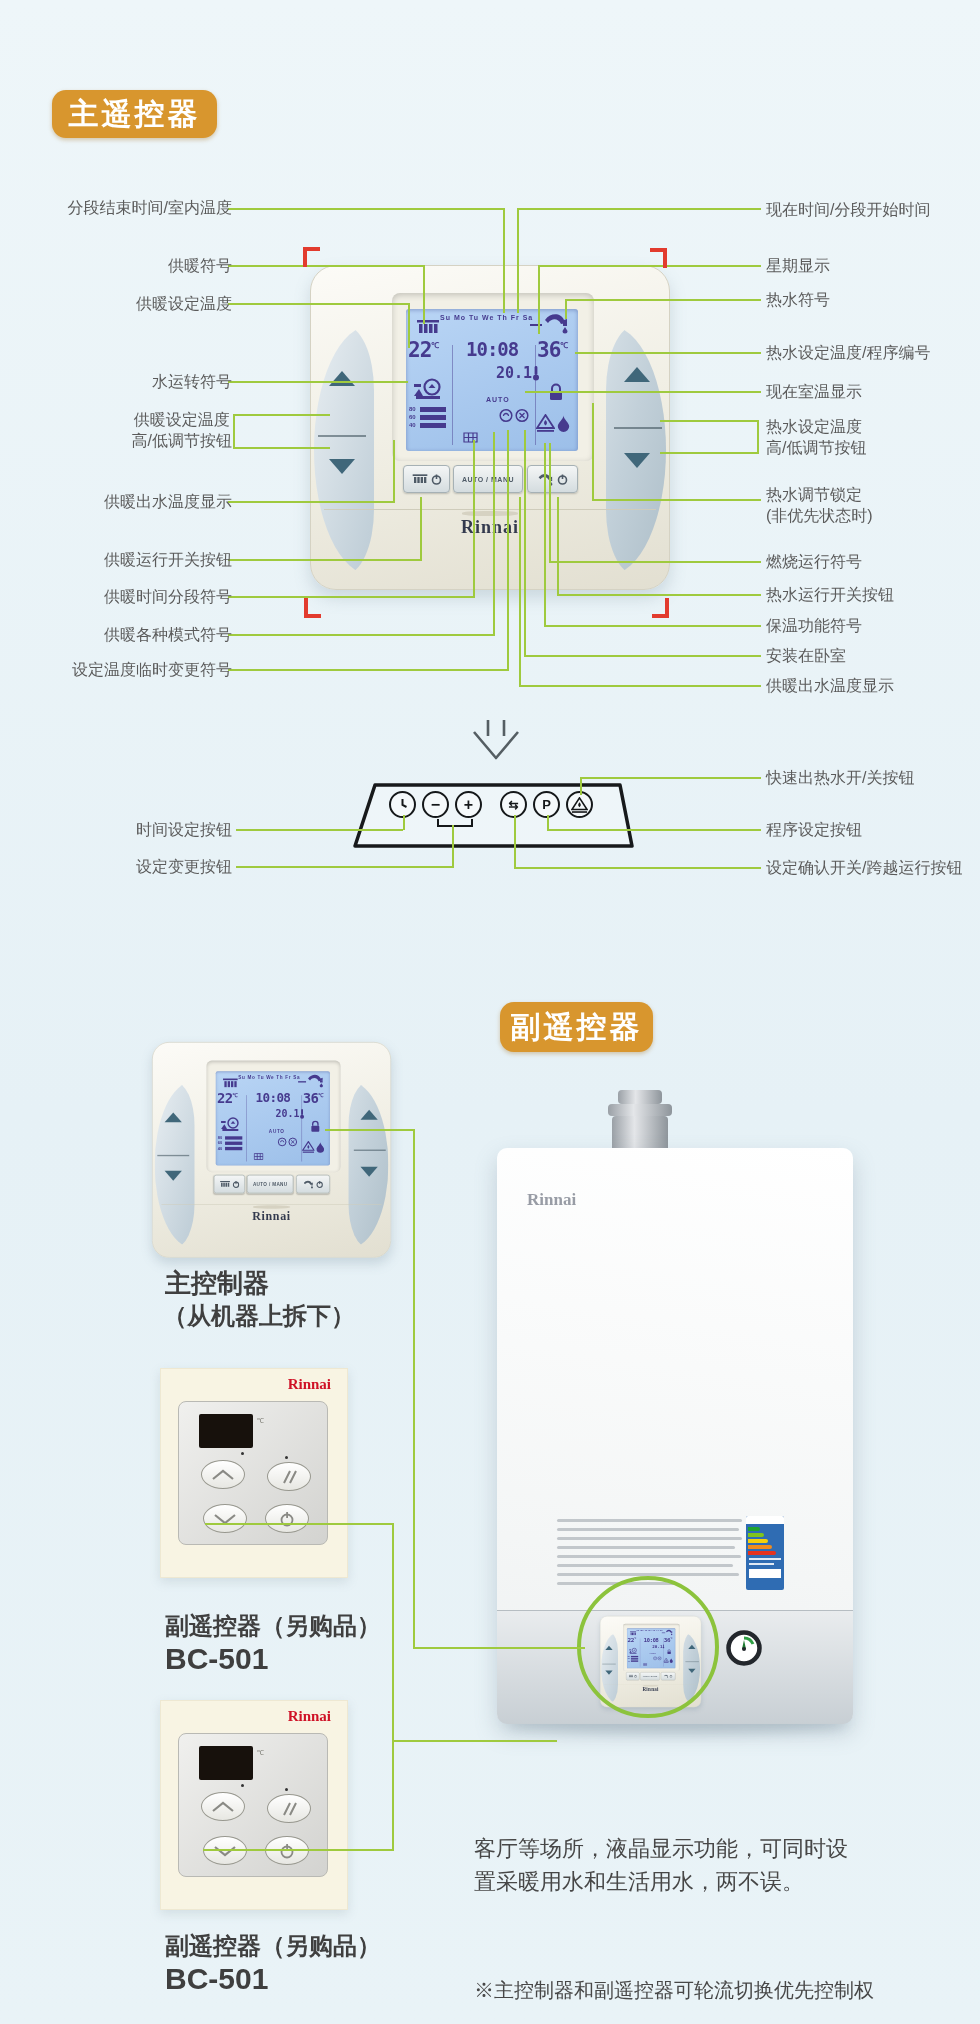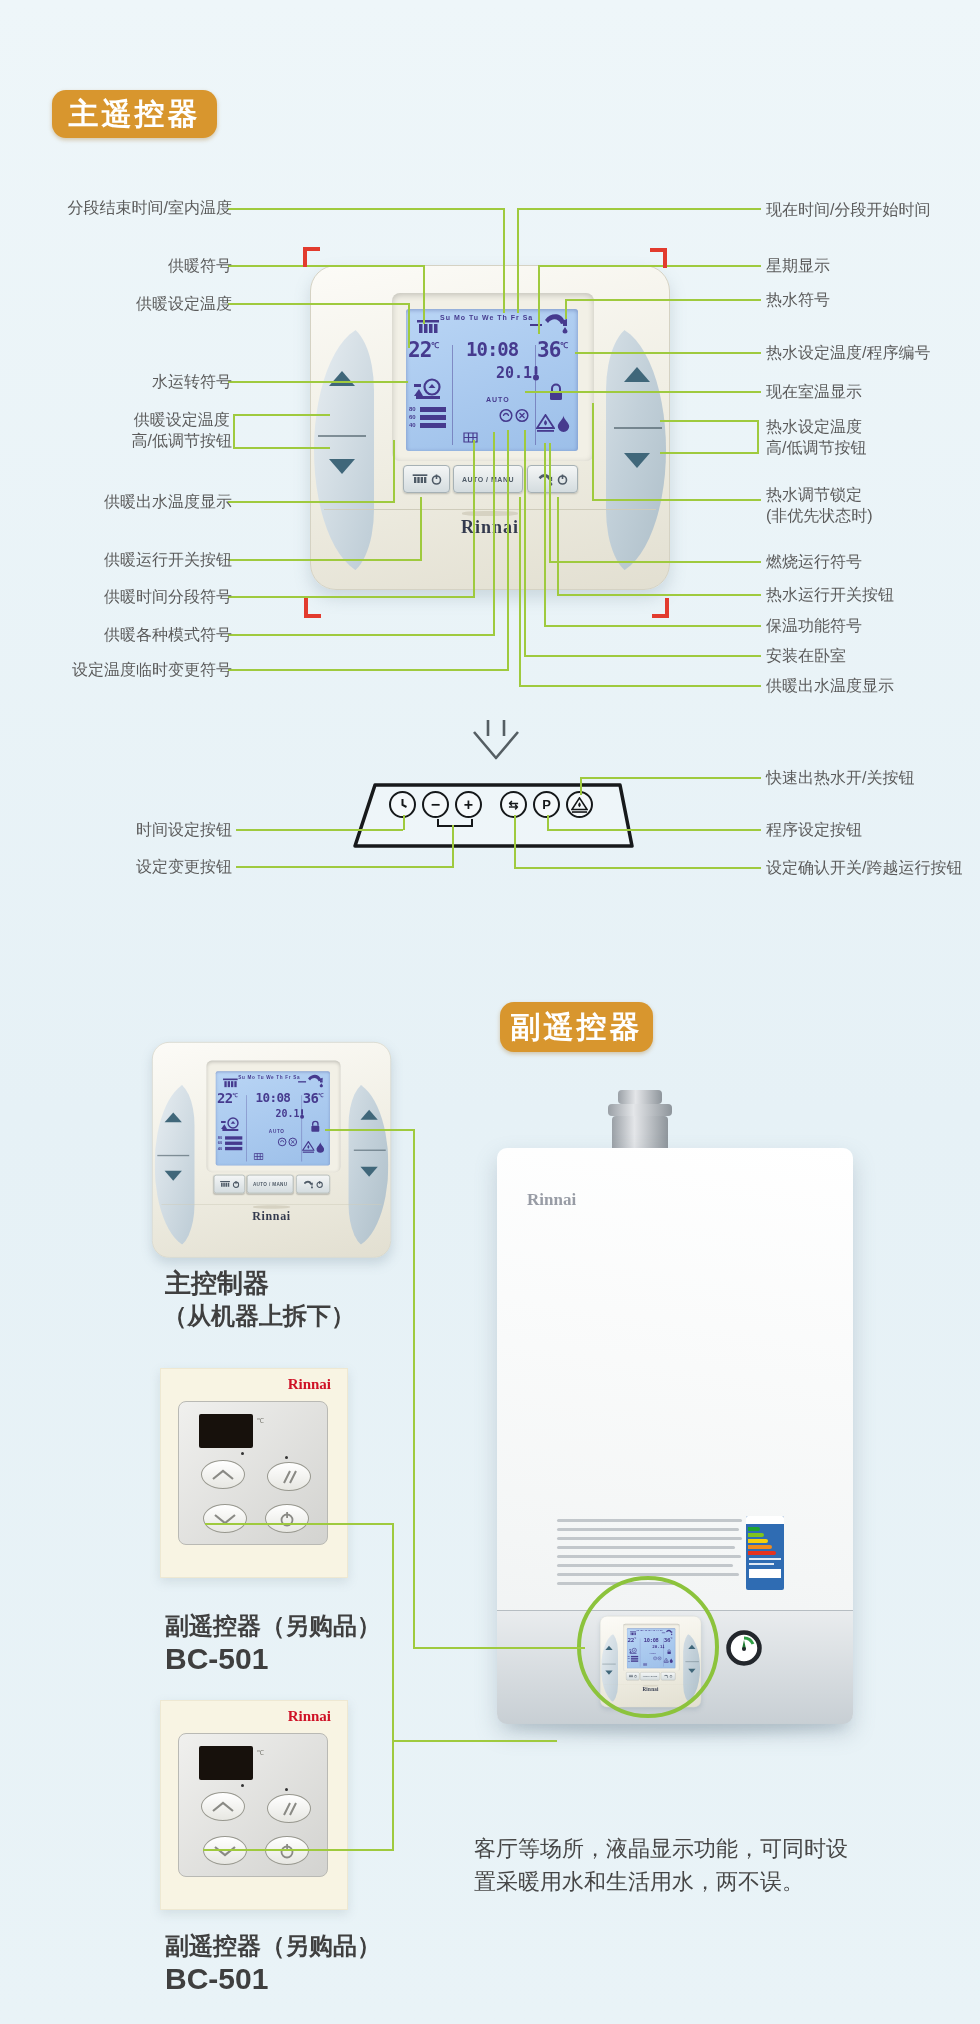--- a/index.html
+++ b/index.html
@@ -787,14 +787,15 @@
   <div class="gl h" style="left:413px;top:1647px;width:172px"></div>
   <div class="gl h" style="left:205px;top:1523px;width:187px"></div>
   <div class="gl v" style="left:392px;top:1523px;height:328px"></div>
   <div class="gl h" style="left:392px;top:1740px;width:165px"></div>
   <div class="gl h" style="left:203px;top:1849px;width:189px"></div>
 
   <div class="desc">
     <div>客厅等场所，液晶显示功能，可同时设</div>
     <div>置采暖用水和生活用水，两不误。</div>
   </div>
+  <div class="footnote">※主控制器和副遥控器可轮流切换优先控制权</div>
 
 </div>
 
 </body></html>

